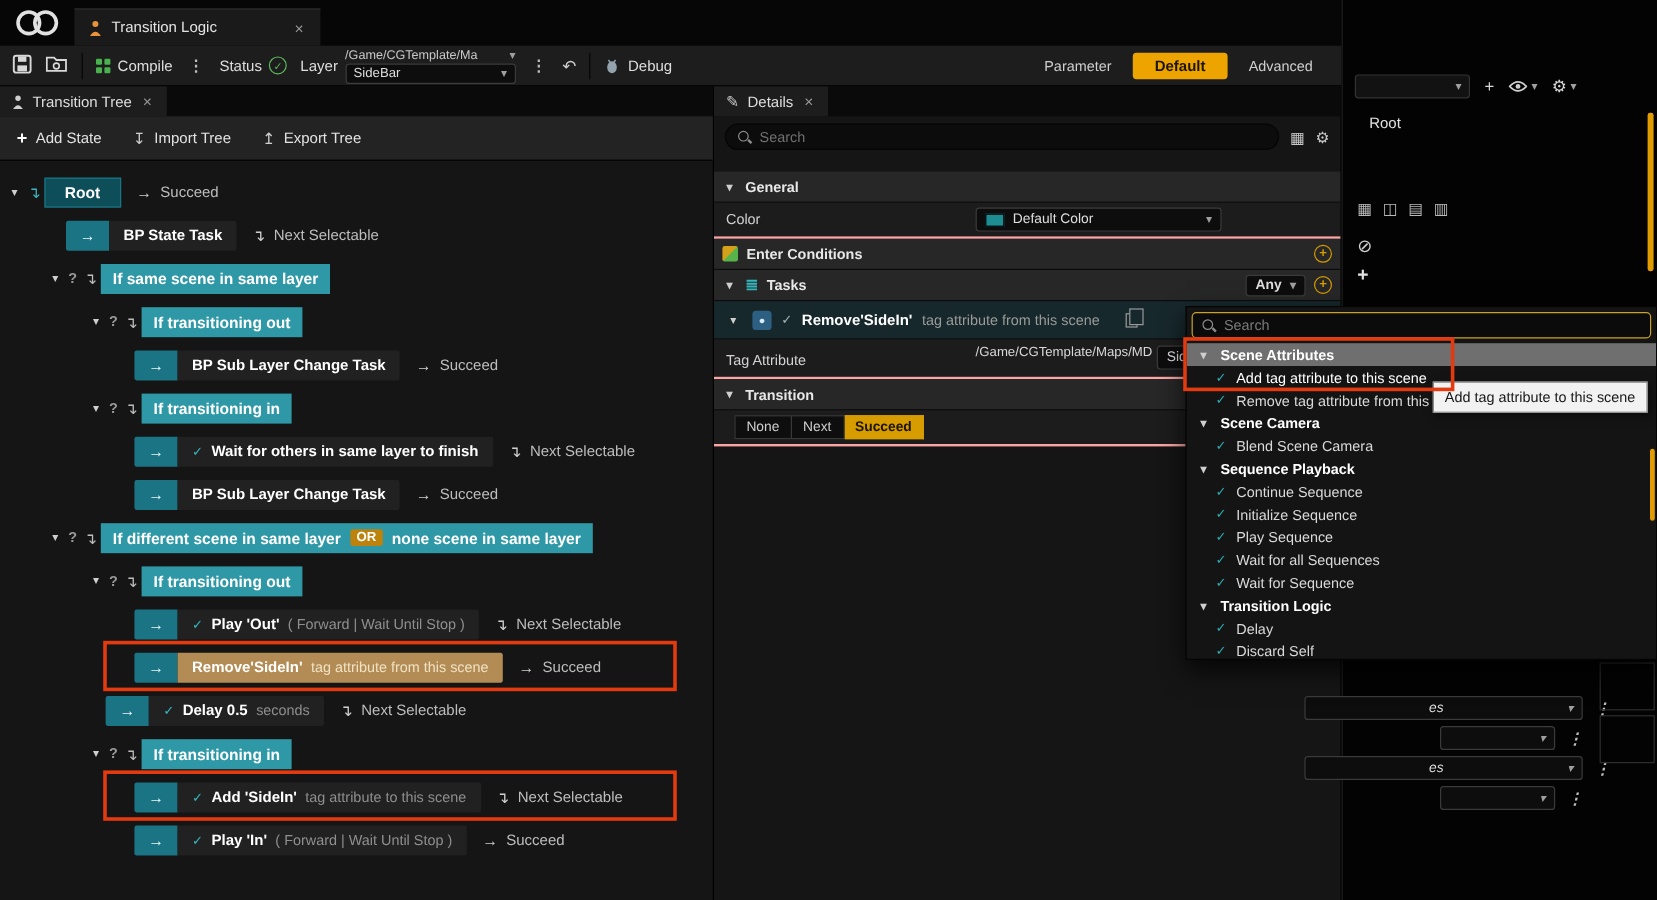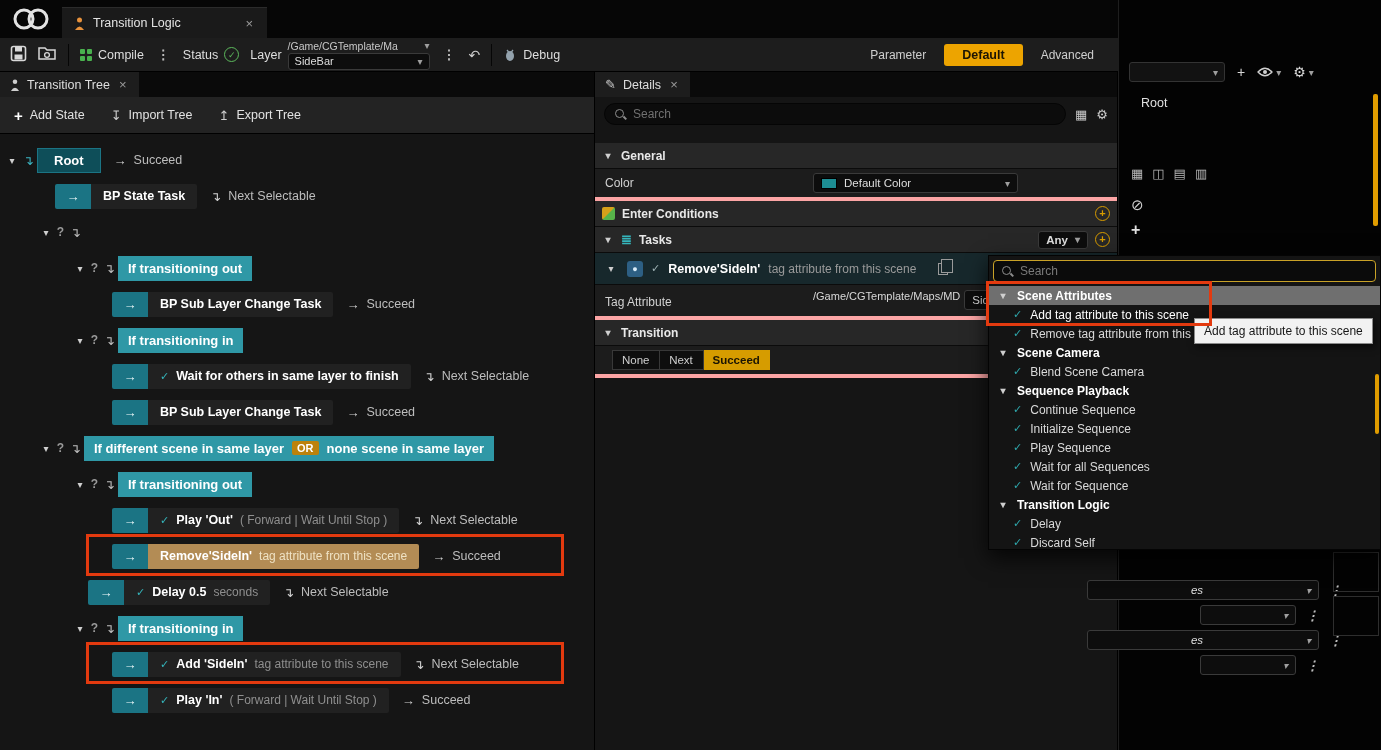--- a/index.html
+++ b/index.html
@@ -71,21 +71,21 @@
   .mag{position:relative;width:12px;height:12px;flex:none;}
   .mag::before{content:"";position:absolute;left:1px;top:1px;width:7px;height:7px;border:1.5px solid #8d8d8d;border-radius:50%;}
   .mag::after{content:"";position:absolute;left:8.5px;top:8.5px;width:4px;height:1.5px;background:#8d8d8d;transform:rotate(45deg);}
   .sicon{color:#c9c9c9;font-size:13px;}
   .sec{height:26px;background:#272727;border-bottom:1px solid #0b0b0b;display:flex;align-items:center;gap:7px;padding:0 7px;color:#e8e8e8;font-weight:bold;font-size:12px;}
   .sec .caret{width:12px;}
   .cond-ic{width:13px;height:13px;border-radius:2px;background:linear-gradient(135deg,#d6a11a 0 48%,#57b44a 52% 100%);flex:none;}
   .tasks-ic{color:#35b6bc;font-size:13px;font-weight:bold;}
   .plus-circle{width:15px;height:15px;border:1.5px solid #d79b00;color:#d79b00;border-radius:50%;display:flex;align-items:center;justify-content:center;font-size:11px;line-height:1;flex:none;}
   .spacer{flex:1;}
-  .prow{display:flex;border-bottom:4px solid #fca5a5;background:#1c1c1c;}
+  .prow{display:flex;border-bottom:2px solid #fca5a5;background:#1c1c1c;}
   .plabel{width:210px;padding:7px 10px;color:#d2d2d2;font-size:12px;flex:none;}
   .pvalue{flex:1;padding:4px 8px;display:flex;align-items:center;}
   .dd{height:20px;background:#0d0d0d;border:1px solid #3a3a3a;border-radius:3px;display:flex;align-items:center;gap:7px;padding:0 7px;color:#dedede;font-size:11.5px;}
   .swatch{width:16px;height:11px;background:#1d8d93;border:1px solid #000;flex:none;}
   .dd .caret-g{margin-left:auto;}
   .task-head{height:32px;background:#17282c;border-bottom:1px solid #0b0b0b;display:flex;align-items:center;gap:8px;padding:0 8px;}
   .task-ic{width:16px;height:16px;border-radius:3px;background:#2d5f83;color:#d9ecf8;font-size:9px;display:flex;align-items:center;justify-content:center;flex:none;}
   .gcheck{color:#9fb3b5;font-size:11px;}
   .th-main{color:#fff;font-weight:bold;font-size:12.5px;}
   .th-sub{color:#9a9a9a;font-size:12px;}
@@ -260,20 +260,23 @@
         <span class="outcome">
           <span class="oi">↴</span>
           <span>Next Selectable</span>
         </span>
       </div>
 
       <div class="trow pl-c1">
         <span class="caret">▾</span>
         <span class="qmark">?</span>
         <span class="branch">↴</span>
+        <span class="cond-label">
+            <span>If same scene in same layer</span>
+          </span>
       </div>
 
       <div class="trow pl-c2">
         <span class="caret">▾</span>
         <span class="qmark">?</span>
         <span class="branch">↴</span>
         <span class="cond-label">
             <span>If transitioning out</span>
           </span>
       </div>

